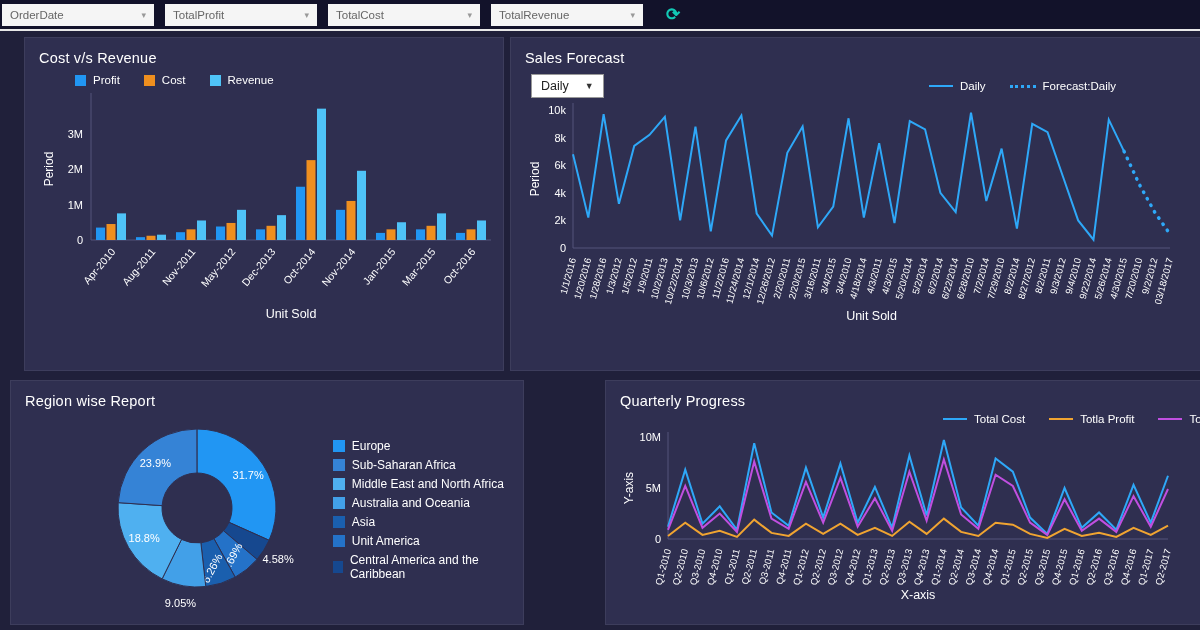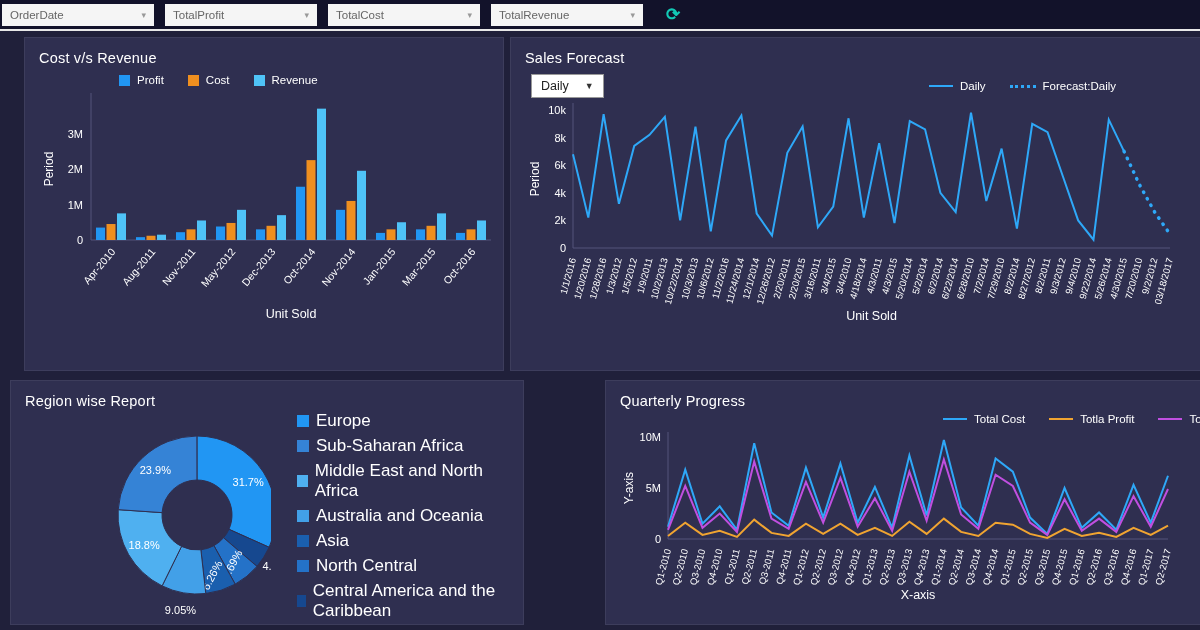--- a/index.html
+++ b/index.html
@@ -33,34 +33,34 @@
   #panel-sf        { left: 510px; top: 37px;  width: 760px; height: 334px; }
   #panel-region    { left: 10px;  top: 380px; width: 514px; height: 245px; }
   #panel-quarterly { left: 605px; top: 380px; width: 707px; height: 245px; }
   
   .legend-row { display: flex; align-items: center; }
   .leg-item { display: inline-flex; align-items: center; margin-right: 24px;
               font-size: 11.5px; color: #fff; cursor: pointer; }
   .leg-sq { display: inline-block; width: 11px; height: 11px; margin-right: 7px; }
   .leg-line { display: inline-block; width: 24px; height: 0; border-top: 2.5px solid; margin-right: 7px; }
   .leg-line.dotted { border-top-style: dotted; border-top-width: 3.5px; width: 26px; }
-  #cvr-legend { margin: 8px 0 2px 80px; }
+  #cvr-legend { margin: 8px 0 2px 36px; }
   
   .sf-head { display: flex; align-items: center; margin-top: 8px; }
   .sf-dropdown {
     background: #fff; color: #222; border: 1px solid #999; font-size: 12.5px;
     padding: 4px 9px; display: inline-flex; align-items: center; gap: 16px; cursor: pointer;
     margin-left: 6px;
   }
   .sf-dropdown .dd-caret { font-size: 9px; color: #333; }
   #sf-legend { margin-left: auto; margin-right: 115px; }
   
   .region-body { display: flex; align-items: center; margin-top: 2px; }
   #region-legend { margin-left: 26px; }
-  .r-leg-item { display: flex; align-items: center; margin-bottom: 5px; font-size: 17px;
+  .r-leg-item { display: flex; align-items: center; margin-bottom: 5px; font-size: 12px;
                 color: #fff; cursor: pointer; }
   .r-leg-item .leg-sq { width: 12px; height: 12px; }
   
   .q-head { display: flex; justify-content: flex-end; margin: 4px 10px 2px 0; }
   svg text { font-family: "Liberation Sans", sans-serif; }
 </style>
 </head>
 <body>
 
 <div class="topbar">
@@ -262,21 +262,21 @@
         <div class="r-leg-item">
           <span class="leg-sq" style="background: rgb(66, 160, 232);"></span>
           <span>Australia and Oceania</span>
         </div>
         <div class="r-leg-item">
           <span class="leg-sq" style="background: rgb(26, 95, 174);"></span>
           <span>Asia</span>
         </div>
         <div class="r-leg-item">
           <span class="leg-sq" style="background: rgb(36, 114, 200);"></span>
-          <span>North Central</span>
+          <span>Unit America</span>
         </div>
         <div class="r-leg-item">
           <span class="leg-sq" style="background: rgb(22, 72, 143);"></span>
           <span>Central America and the Caribbean</span>
         </div>
       </div>
   </div>
 </div>
 
 <div class="panel" id="panel-quarterly">

